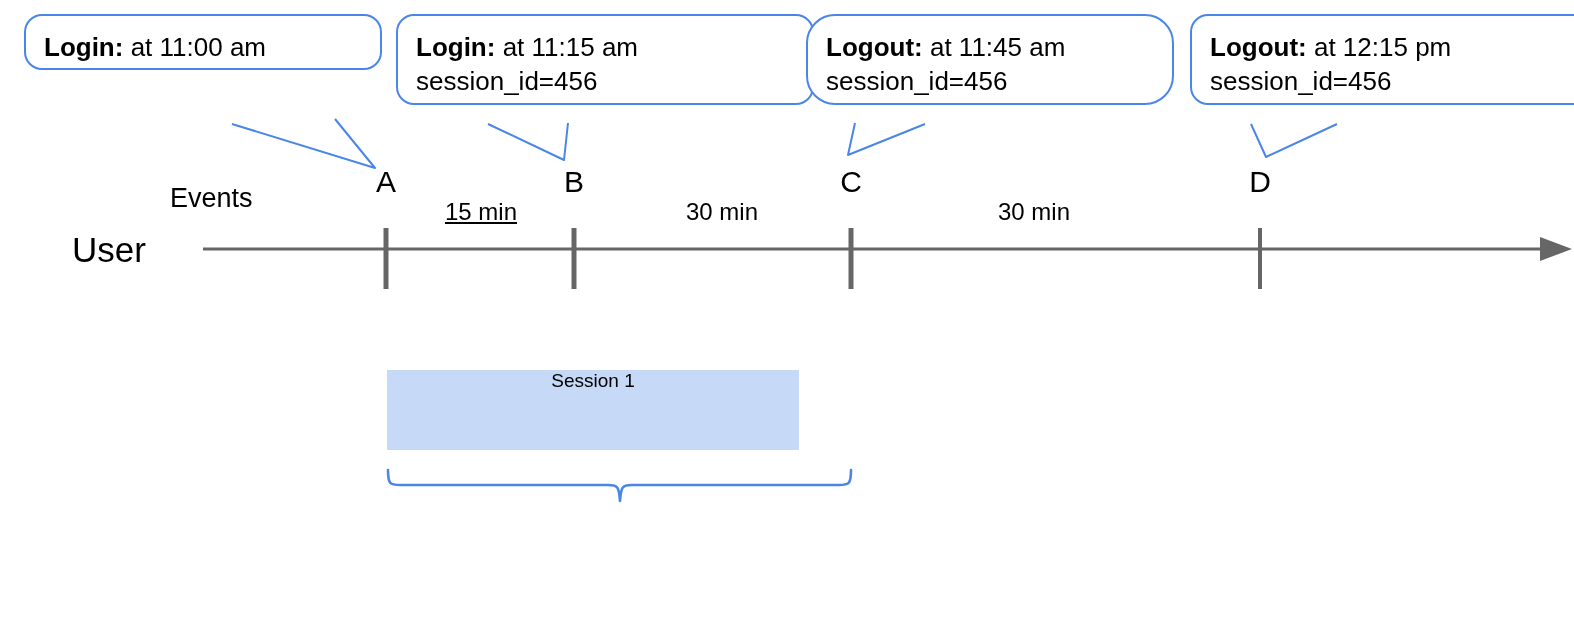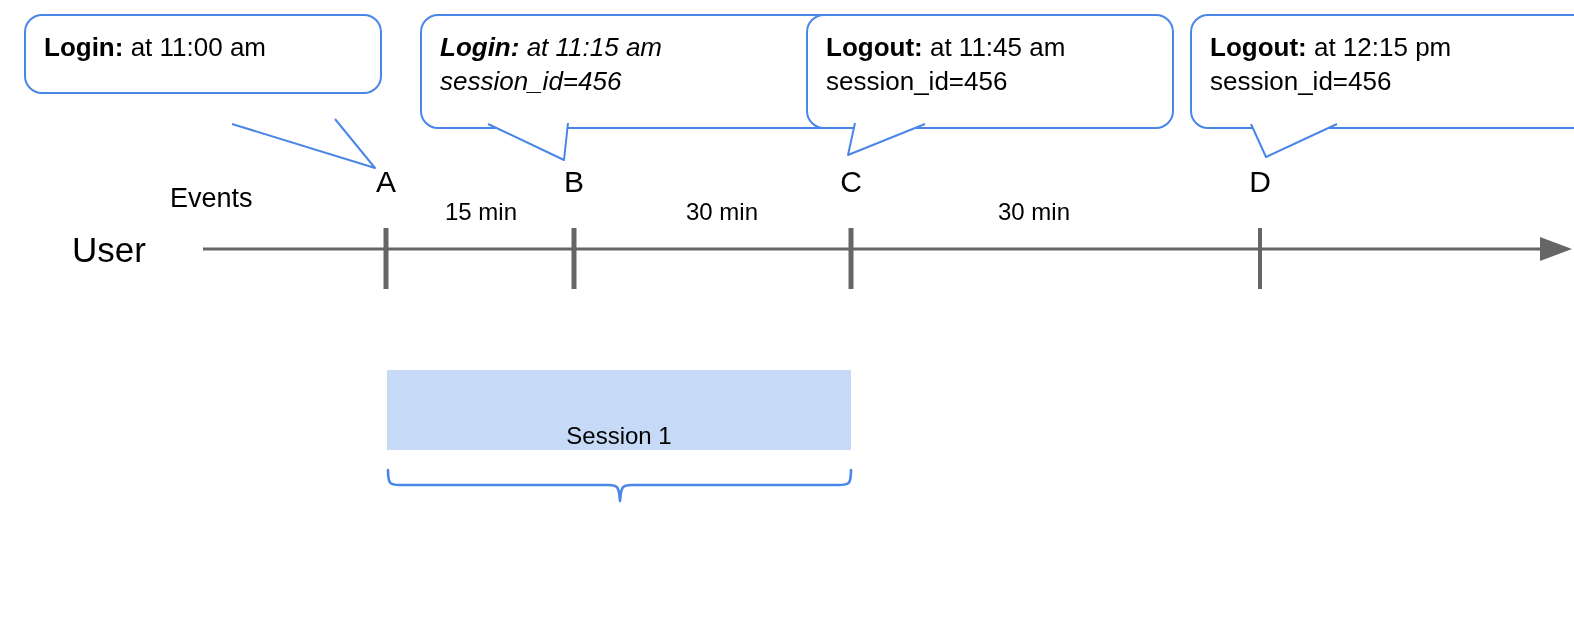--- a/index.html
+++ b/index.html
@@ -26,21 +26,21 @@
     width: 1574px;
     height: 630px;
     pointer-events: none;
   }
   .callout {
     position: absolute;
     box-sizing: border-box;
     border: 2px solid #4a86e8;
     border-radius: 18px;
     background: #ffffff;
-    padding: 14px 18px 28px 18px;
+    padding: 14px 18px 4px 18px;
     font-size: 26px;
     line-height: 1.32;
     color: #000000;
     white-space: nowrap;
   }
   .callout .kind {
     font-weight: bold;
   }
   .callout .line2 {
     display: block;
@@ -72,53 +72,53 @@
     font-size: 24px;
     top: 198px;
     transform: translateX(-50%);
     color: #000000;
     white-space: nowrap;
   }
   .session-bar {
     position: absolute;
     left: 387px;
     top: 370px;
-    width: 464px;
+    width: 412px;
     height: 80px;
     background: #c6d9f6;
     display: flex;
-    align-items: flex-end;
+    align-items: flex-start;
     justify-content: center;
-    font-size: 24px;
+    font-size: 19px;
     color: #000000;
   }
   .session-caption {
     position: absolute;
     top: 572px;
     left: 619px;
     transform: translateX(-50%);
     font-size: 27px;
     white-space: nowrap;
   }
 </style>
 </head>
 <body>
 
 <div id="diagram-root">
 
   <div class="callout" style="left:24px; top:14px; width:358px;">
     <span class="kind">Login:</span><span> at 11:00 am</span>
   </div>
 
-  <div class="callout" style="left:420px; top:14px; width:418px;font-style:italic;">
+  <div class="callout" style="left:396px; top:14px; width:418px;">
     <span class="kind">Login:</span><span> at 11:15 am</span>
     <span class="line2">session_id=456</span>
   </div>
 
-  <div class="callout" style="left:806px; top:14px; width:368px;">
+  <div class="callout" style="left:806px; top:14px; width:368px;border-radius:29px;">
     <span class="kind">Logout:</span><span> at 11:45 am</span>
     <span class="line2">session_id=456</span>
   </div>
 
   <div class="callout" style="left:1190px; top:14px; width:412px;">
     <span class="kind">Logout:</span><span> at 12:15 pm</span>
     <span class="line2">session_id=456</span>
   </div>
 
   <svg class="svg-layer" viewBox="0 0 1574 630">
@@ -150,21 +150,21 @@
   </svg>
 
   <div class="axis-label label-events">Events</div>
   <div class="axis-label label-user">User</div>
 
   <div class="marker-label" style="left:386px;">A</div>
   <div class="marker-label" style="left:574px;">B</div>
   <div class="marker-label" style="left:851px;">C</div>
   <div class="marker-label" style="left:1260px;">D</div>
 
-  <div class="interval-label" style="left:481px;">15 min</div>
+  <div class="interval-label" style="left:481px;text-decoration:underline;">15 min</div>
   <div class="interval-label" style="left:722px;">30 min</div>
   <div class="interval-label" style="left:1034px;">30 min</div>
 
   <div class="session-bar">
     <span>Session 1</span>
   </div>
 
 
 </div>
 

